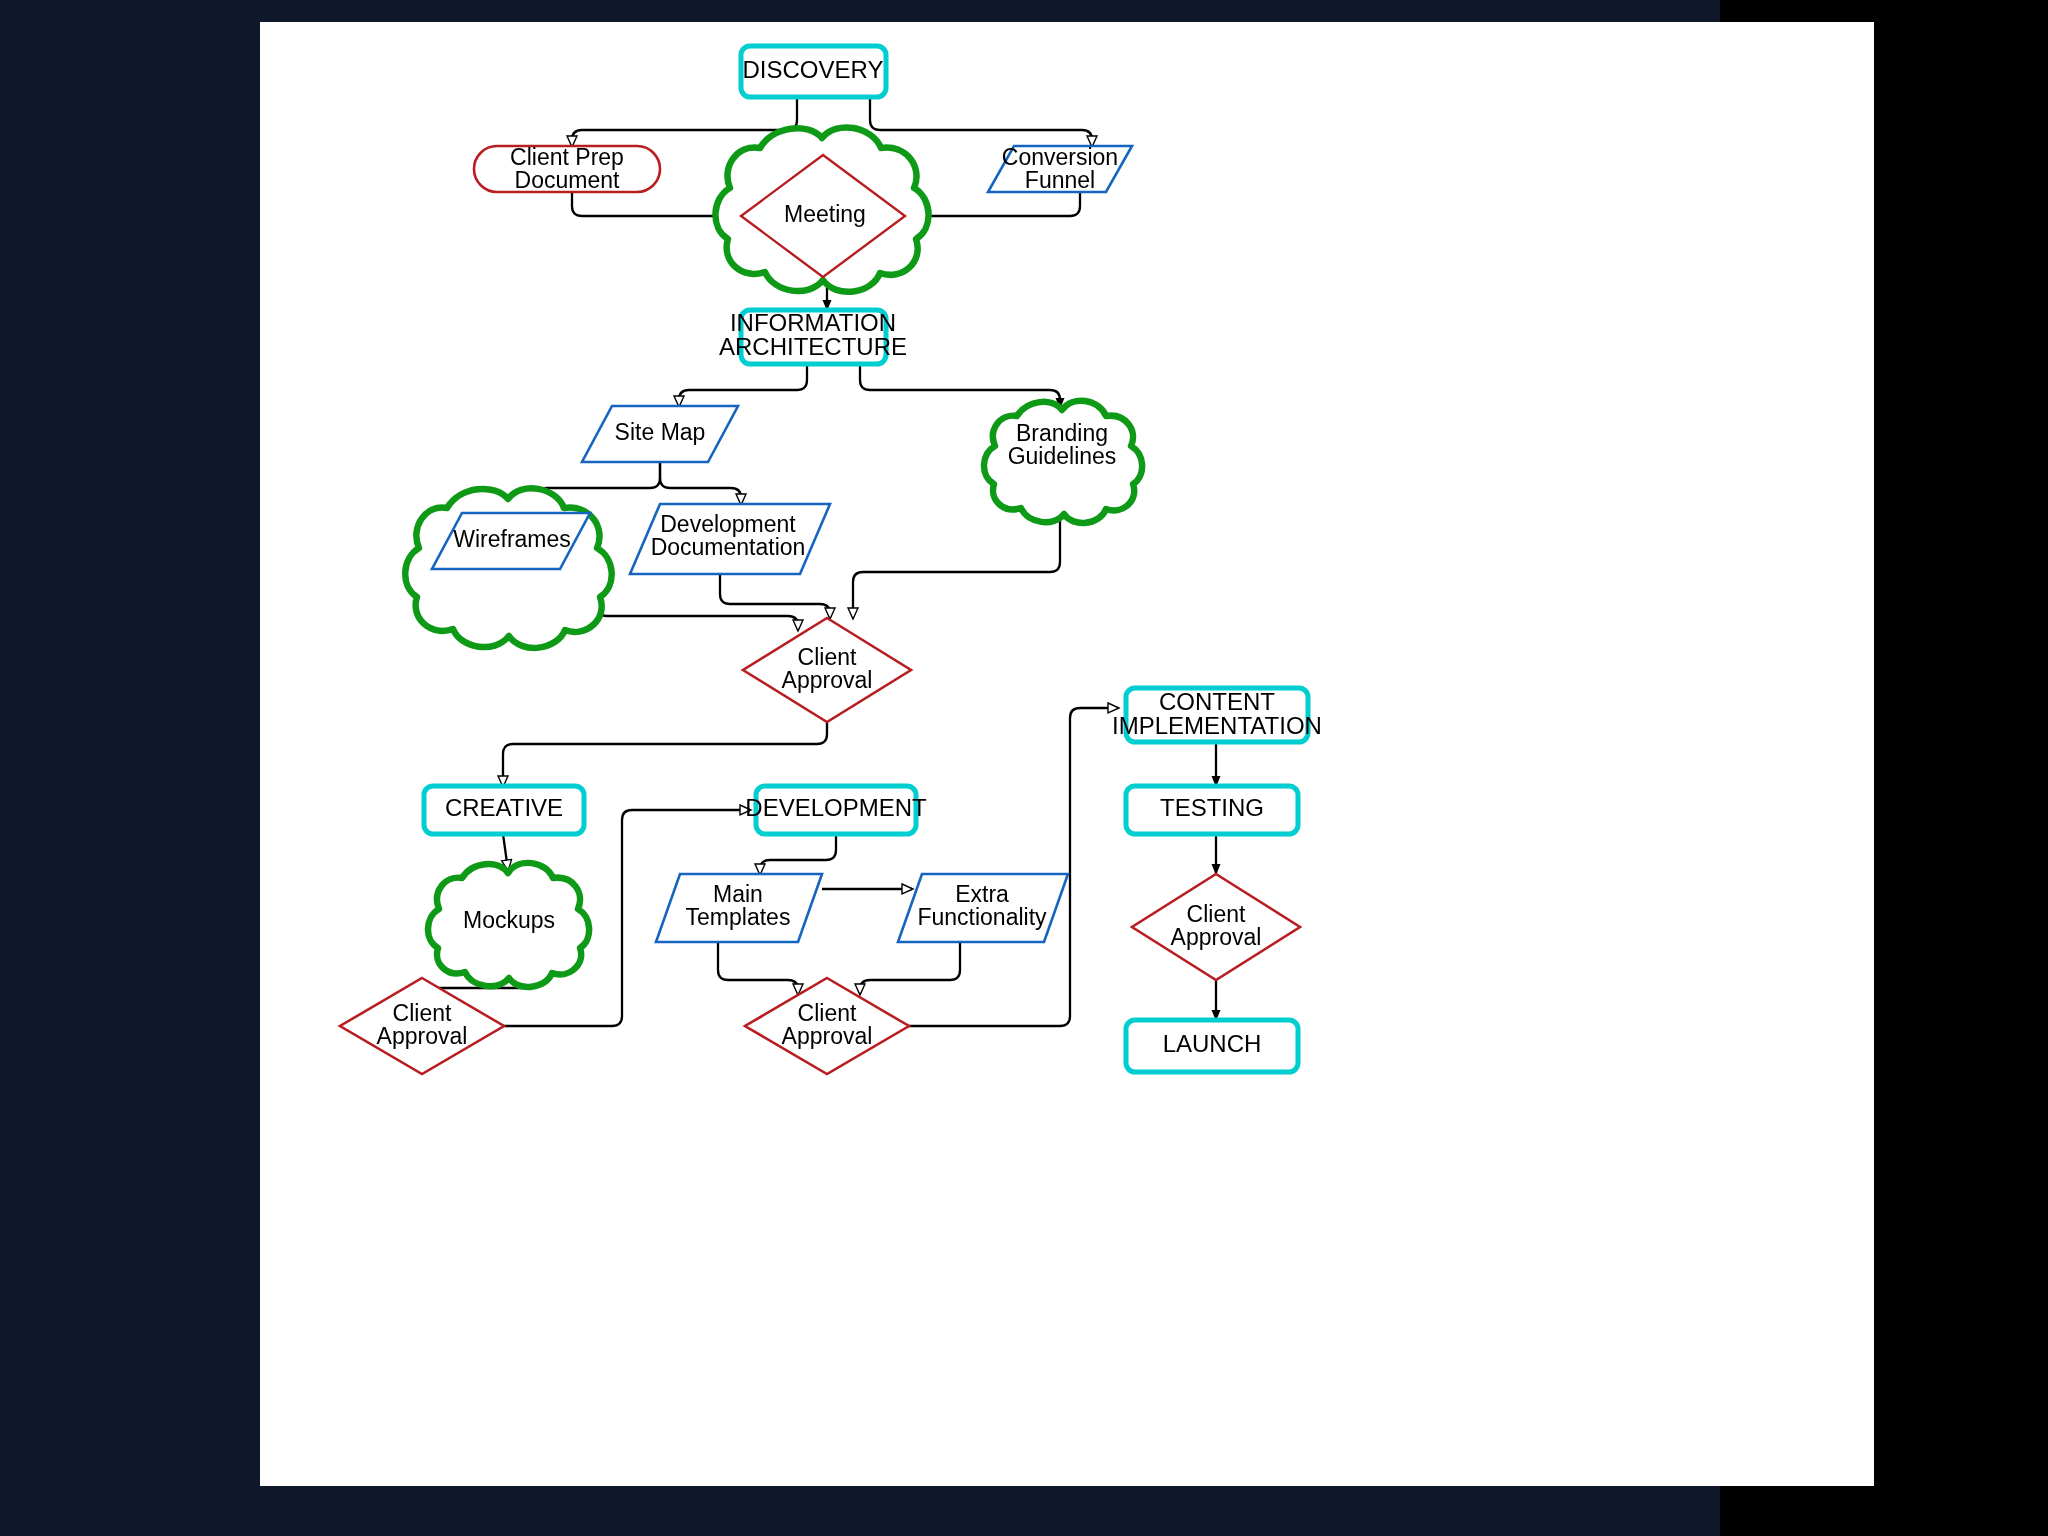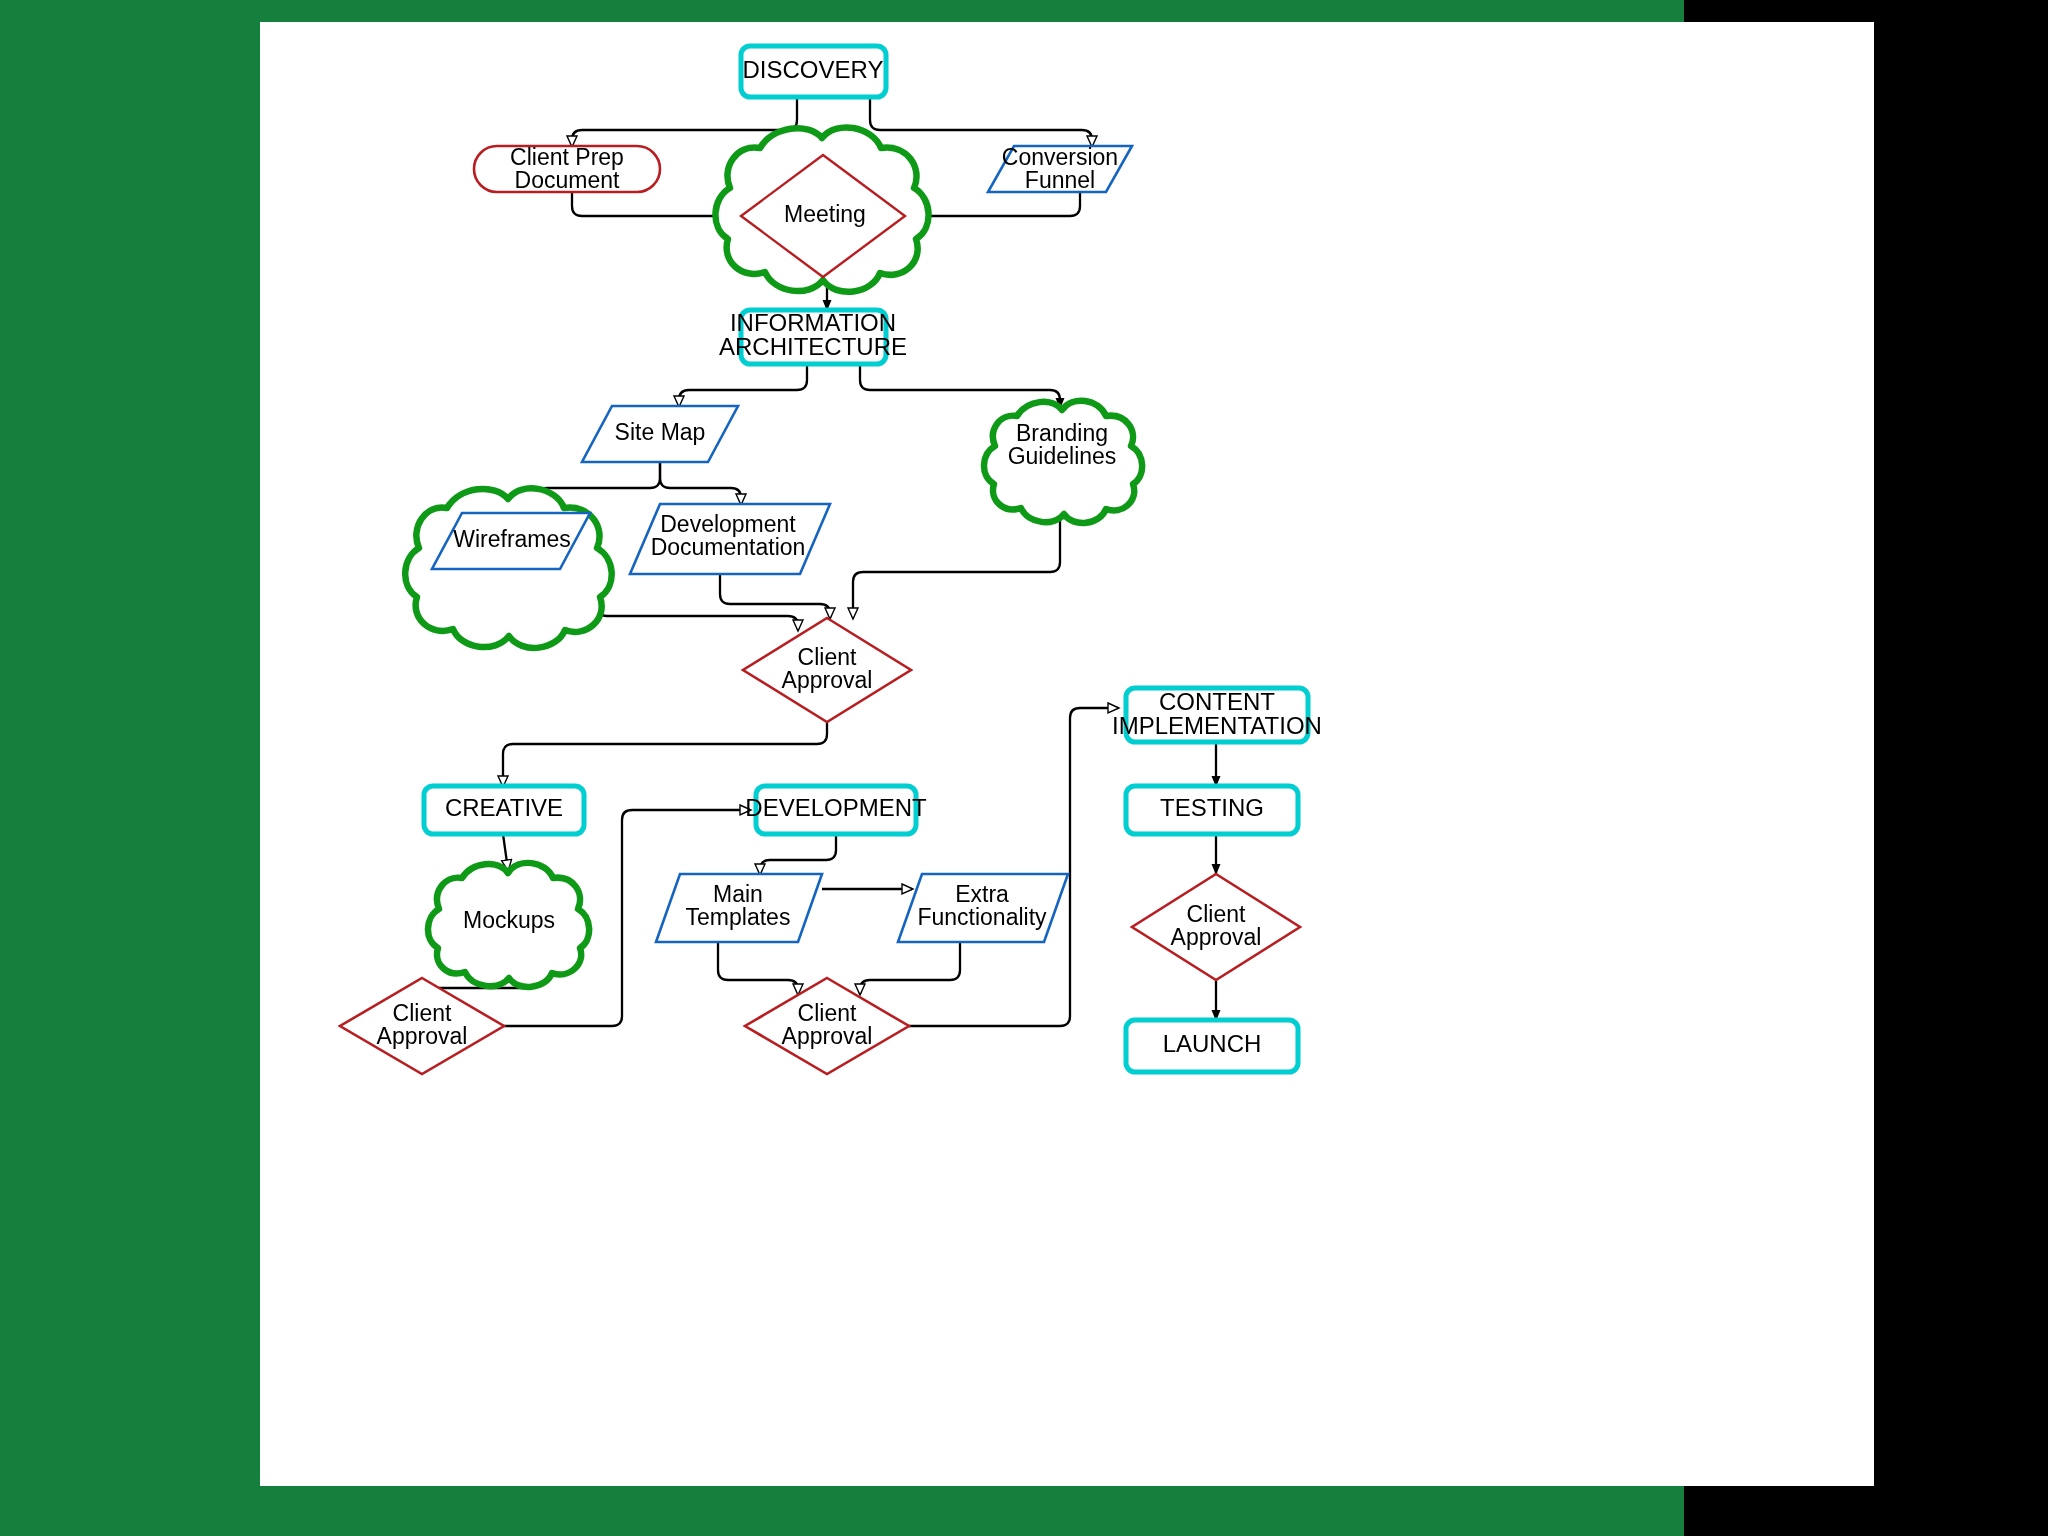--- a/index.html
+++ b/index.html
@@ -1,17 +1,17 @@
 <!DOCTYPE html>
 <html><head>
 <meta charset="utf-8">
 <style>
   html,body{margin:0;padding:0;background:#000;}
   body{width:2048px;height:1536px;overflow:hidden;font-family:"Liberation Sans",sans-serif;}
-  #stage{position:relative;width:1684px;height:1536px;background:#15803d;}
+  #stage{position:relative;width:1684px;height:1536px;background:#0f172a;padding-left:36px;}
   #canvas{position:absolute;left:260px;top:22px;width:1614px;height:1464px;background:#ffffff;}
   svg{display:block;}
   .nlabel{font-family:"Liberation Sans",sans-serif;font-size:23px;fill:#000000;text-anchor:middle;dominant-baseline:middle;}
   .nlabel.caps{font-size:24px;}
 </style>
 </head>
 <body>
 
 <div id="stage">
   <div id="canvas">

